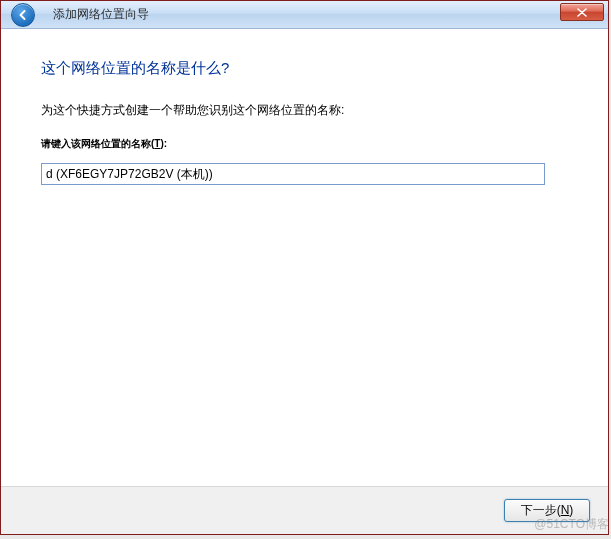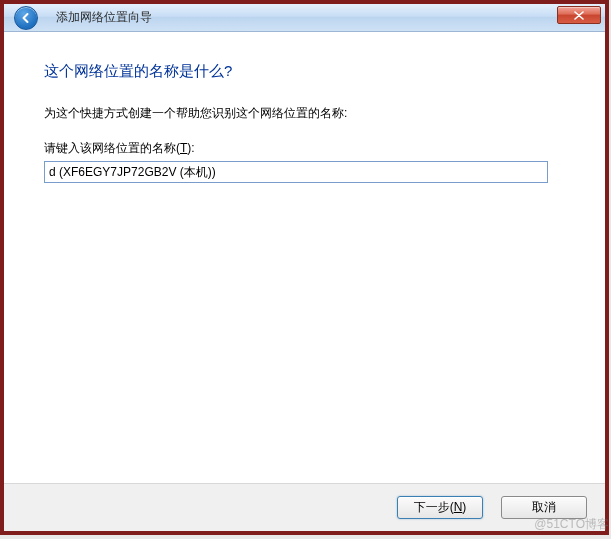--- a/index.html
+++ b/index.html
@@ -11,21 +11,21 @@
       font-family: "Microsoft YaHei", "Segoe UI", Tahoma, sans-serif;
       background: #e8e8e8;
       width: 611px;
       height: 539px;
       overflow: hidden;
       position: relative;
     }
     .window {
       width: 609px;
       height: 535px;
-      border: 4px solid #7f1d1d;
+      border: 1px solid #7f1d1d;
       background: #ffffff;
       position: relative;
     }
     .titlebar {
       height: 28px;
       background: linear-gradient(to bottom, #e4effc 0%, #c8def5 45%, #bcd5ef 50%, #cfe2f6 100%);
       border-bottom: 1px solid #9cb6d4;
       display: flex;
       align-items: center;
       padding: 0 4px;
@@ -85,23 +85,24 @@
       font-size: 12px;
       color: #000;
       margin-bottom: 18px;
     }
     .path-text {
       font-size: 12px;
       color: #000;
       margin-bottom: 36px;
     }
     .input-label {
-      font-size: 12px;
+      font-size: 10px;
       color: #000;
-      margin-bottom: 4px;
+      margin-bottom: 12px;
+      font-weight: bold;
     }
     .input-label .accel {
       text-decoration: underline;
     }
     .name-input {
       width: 504px;
       height: 22px;
       border: 1px solid #7a9ccc;
       padding: 2px 4px;
       font-size: 12px;
@@ -174,17 +175,16 @@
     <p class="input-label">
       <span>请键入该网络位置的名称(</span><span class="accel">T</span><span>):</span>
     </p>
     <input type="text" class="name-input" value="d (XF6EGY7JP72GB2V (本机))" style="">
   </div>
 
   <div class="footer">
     <button class="btn btn-primary">
       <span>下一步(</span><span class="accel">N</span><span>)</span>
     </button>
-    <button class="btn">取消</button>
   </div>
 </div>
 
 <div class="watermark">@51CTO博客</div>
 
 </body></html>

